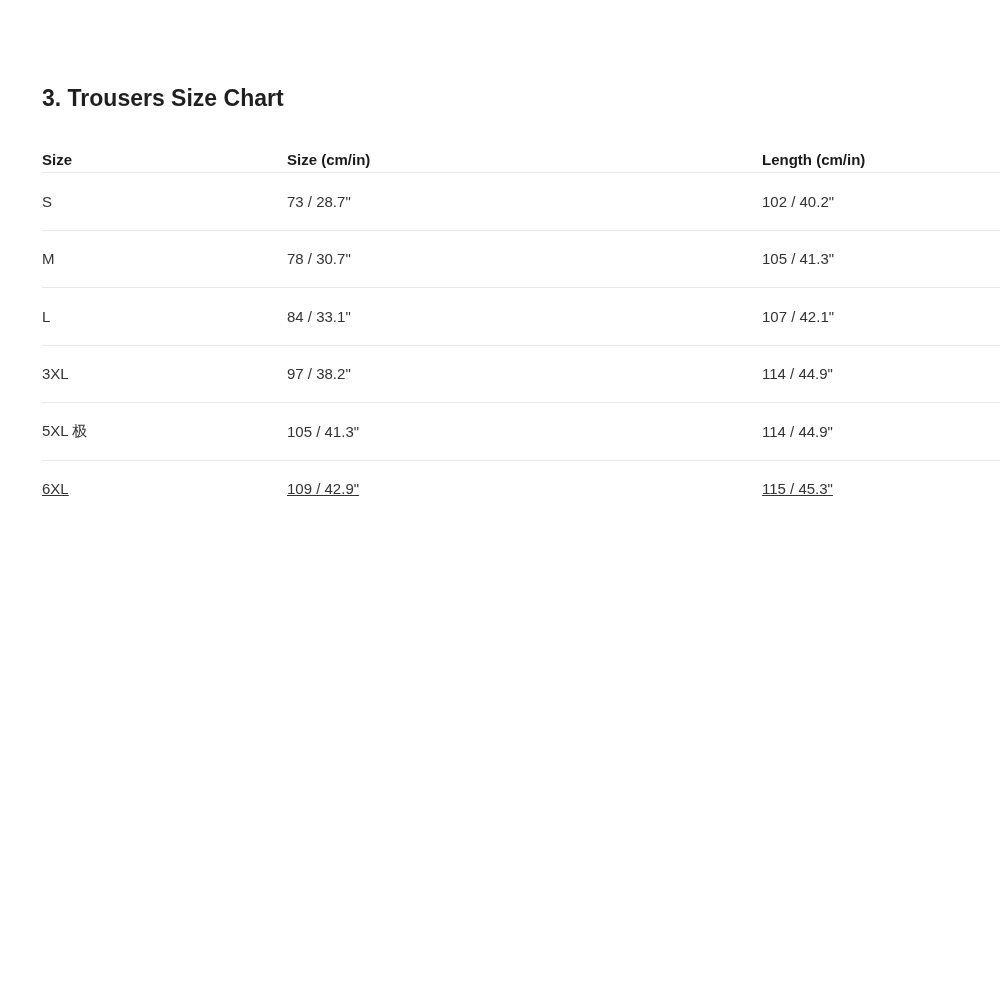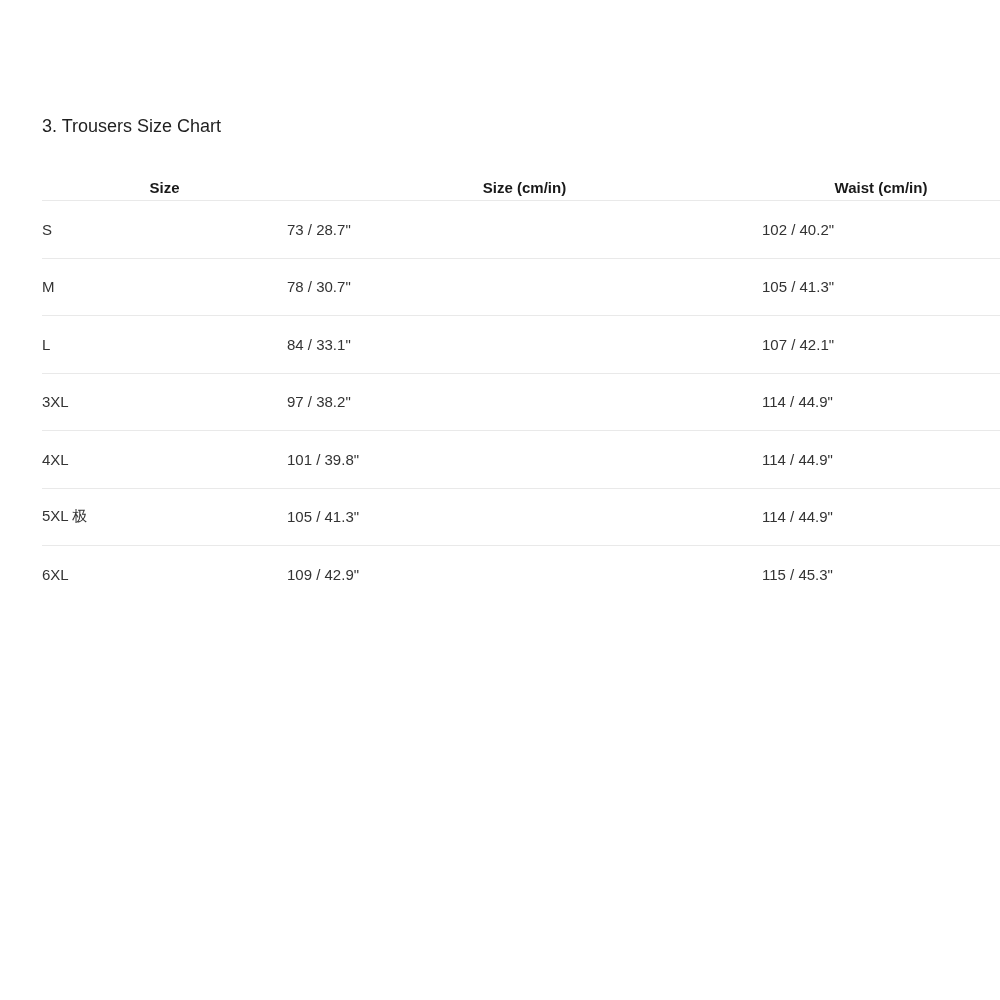--- a/index.html
+++ b/index.html
@@ -12,76 +12,77 @@
     position: relative;
     width: 1000px;
     height: 1000px;
     background: #ffffff;
     overflow: hidden;
   }
   .content {
     padding-left: 42px;
   }
   .section-title {
-    padding-top: 116px;
-    font-size: 18px;
+    padding-top: 88px;
+    font-size: 23px;
     line-height: 21px;
-    font-weight: 400;
+    font-weight: 700;
     color: #1f1f1f;
   }
   table.size-chart {
     border-collapse: collapse;
     table-layout: fixed;
     width: 958px;           
     margin-top: 42px;
   }
   col.c-size   { width: 245px; }
   col.c-waist  { width: 475px; }
   col.c-length { width: auto;  }
   thead th {
-    text-align: center;
+    text-align: left;
     vertical-align: top;
     font-size: 15px;
     line-height: 17px;
     font-weight: 700;
     color: #1a1a1a;
     padding: 0 0 4px 0;
     border-bottom: 1px solid #e9e9e9;
   }
   tbody td {
     font-size: 15px;
     color: #333333;
     height: 56.5px;
     vertical-align: middle;
     padding: 0;
     border-bottom: 1px solid #e9e9e9;
   }
   tbody tr:last-child td {
     border-bottom: none;
+    text-decoration: underline;
   }
 </style>
 </head>
 <body>
 
 <div class="page">
   <div class="content">
 
     <div class="section-title">3. Trousers Size Chart</div>
 
     <table class="size-chart">
       <colgroup>
         <col class="c-size">
         <col class="c-waist">
         <col class="c-length">
       </colgroup>
       <thead>
         <tr>
           <th>Size</th>
           <th>Size (cm/in)</th>
-          <th>Waist (cm/in)</th>
+          <th>Length (cm/in)</th>
         </tr>
       </thead>
       <tbody>
         <tr>
           <td>S</td>
           <td>73 / 28.7"</td>
           <td>102 / 40.2"</td>
         </tr>
         <tr>
           <td>M</td>
@@ -92,25 +93,20 @@
           <td>L</td>
           <td>84 / 33.1"</td>
           <td>107 / 42.1"</td>
         </tr>
         <tr>
           <td>3XL</td>
           <td>97 / 38.2"</td>
           <td>114 / 44.9"</td>
         </tr>
         <tr>
-          <td>4XL</td>
-          <td>101 / 39.8"</td>
-          <td>114 / 44.9"</td>
-        </tr>
-        <tr>
           <td>5XL 极</td>
           <td>105 / 41.3"</td>
           <td>114 / 44.9"</td>
         </tr>
         <tr>
           <td>6XL</td>
           <td>109 / 42.9"</td>
           <td>115 / 45.3"</td>
         </tr>
       </tbody>

